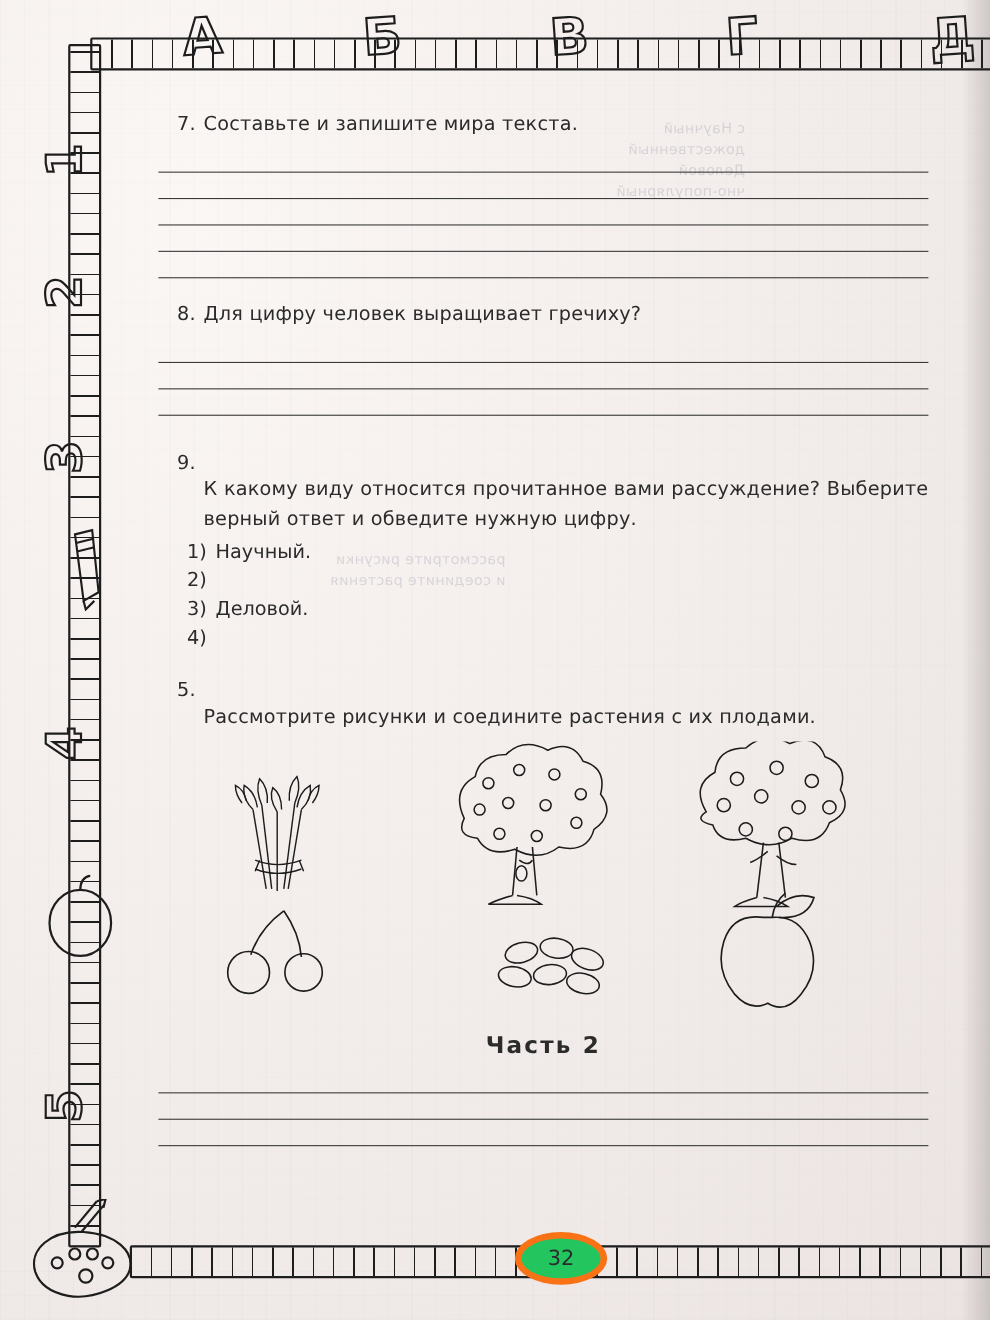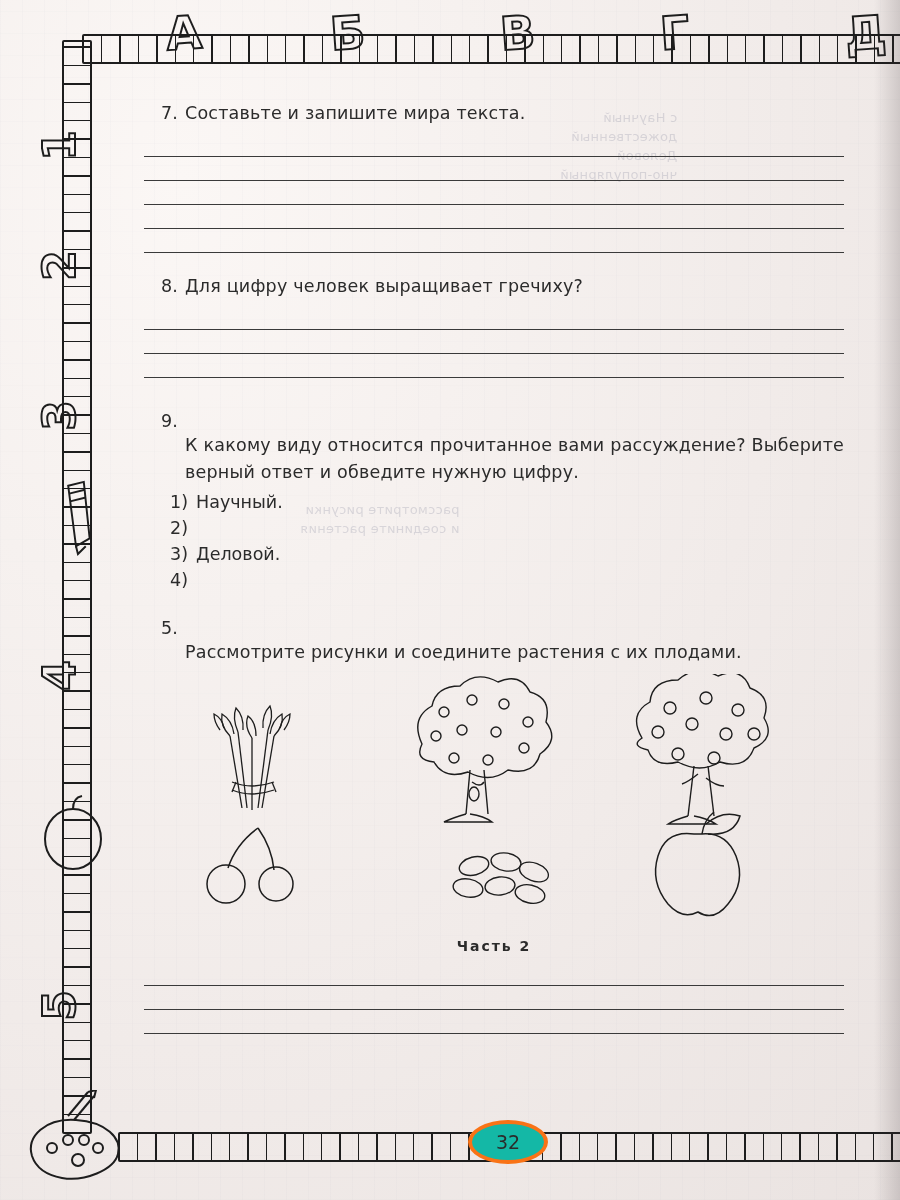--- a/index.html
+++ b/index.html
@@ -131,42 +131,42 @@
   }
   .line:first-child{ }
   .gap{height:16px;}
 
   .opts{ margin:3px 0 0 26px; }
   .opt{ font-size:17.5px; line-height:26px; display:flex;}
   .opt .on{ width:26px;flex:none; }
 
   .part-title{
     text-align:center;
-    font-size:14px;
+    font-size:21px;
     font-weight:700;
     letter-spacing:2px;
     margin:14px 0 8px;
   }
 
   
   .draw-row{
     position:relative;
     height:250px;
     margin-top:8px;
   }
   .drawing{ position:absolute; }
 
   
   .pagenum{
     position:absolute;
     left:468px;top:1120px;
     width:72px;height:36px;
-    border:4px solid #f97316;
+    border:6px solid #f97316;
     border-radius:50%;
-    background:#14b8a6;
+    background:#22c55e;
     display:flex;align-items:center;justify-content:center;
     font-size:19px;
   }
   .shadow-edge{
     position:absolute;right:0;top:0;width:26px;height:1200px;
     background:linear-gradient(to right, rgba(0,0,0,0), rgba(60,50,55,.18));
   }
 </style>
 </head>
 <body>

